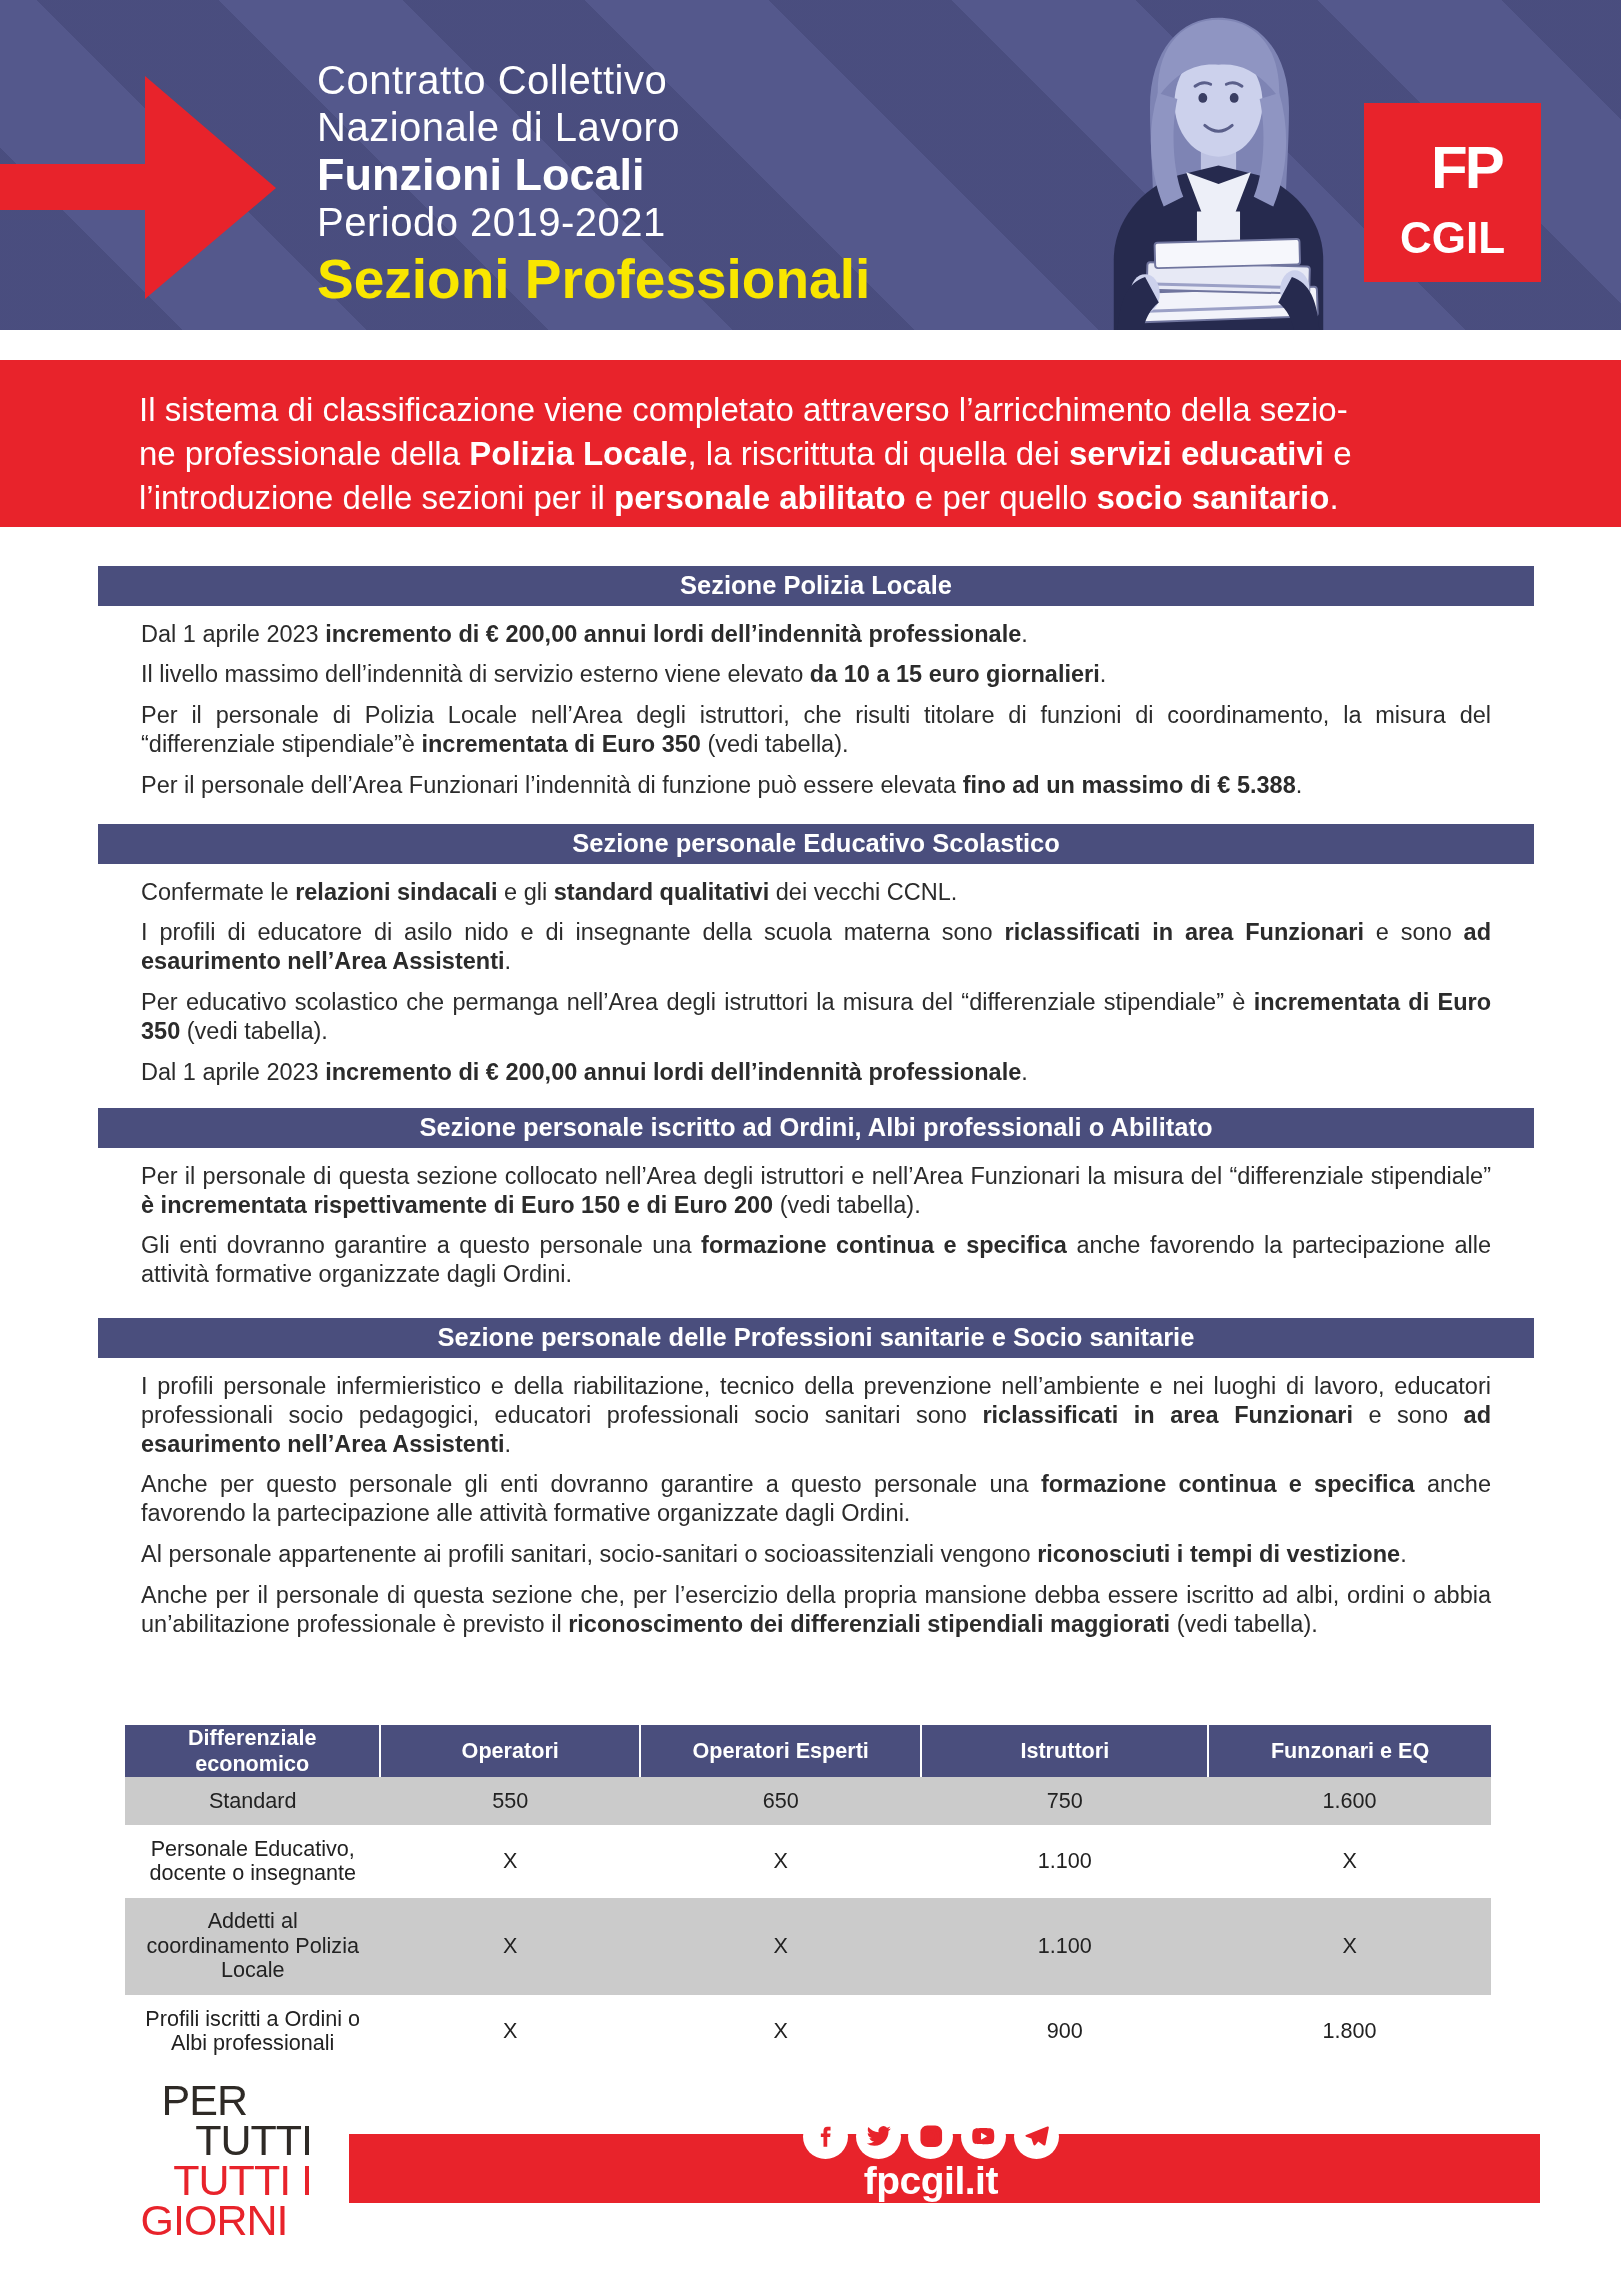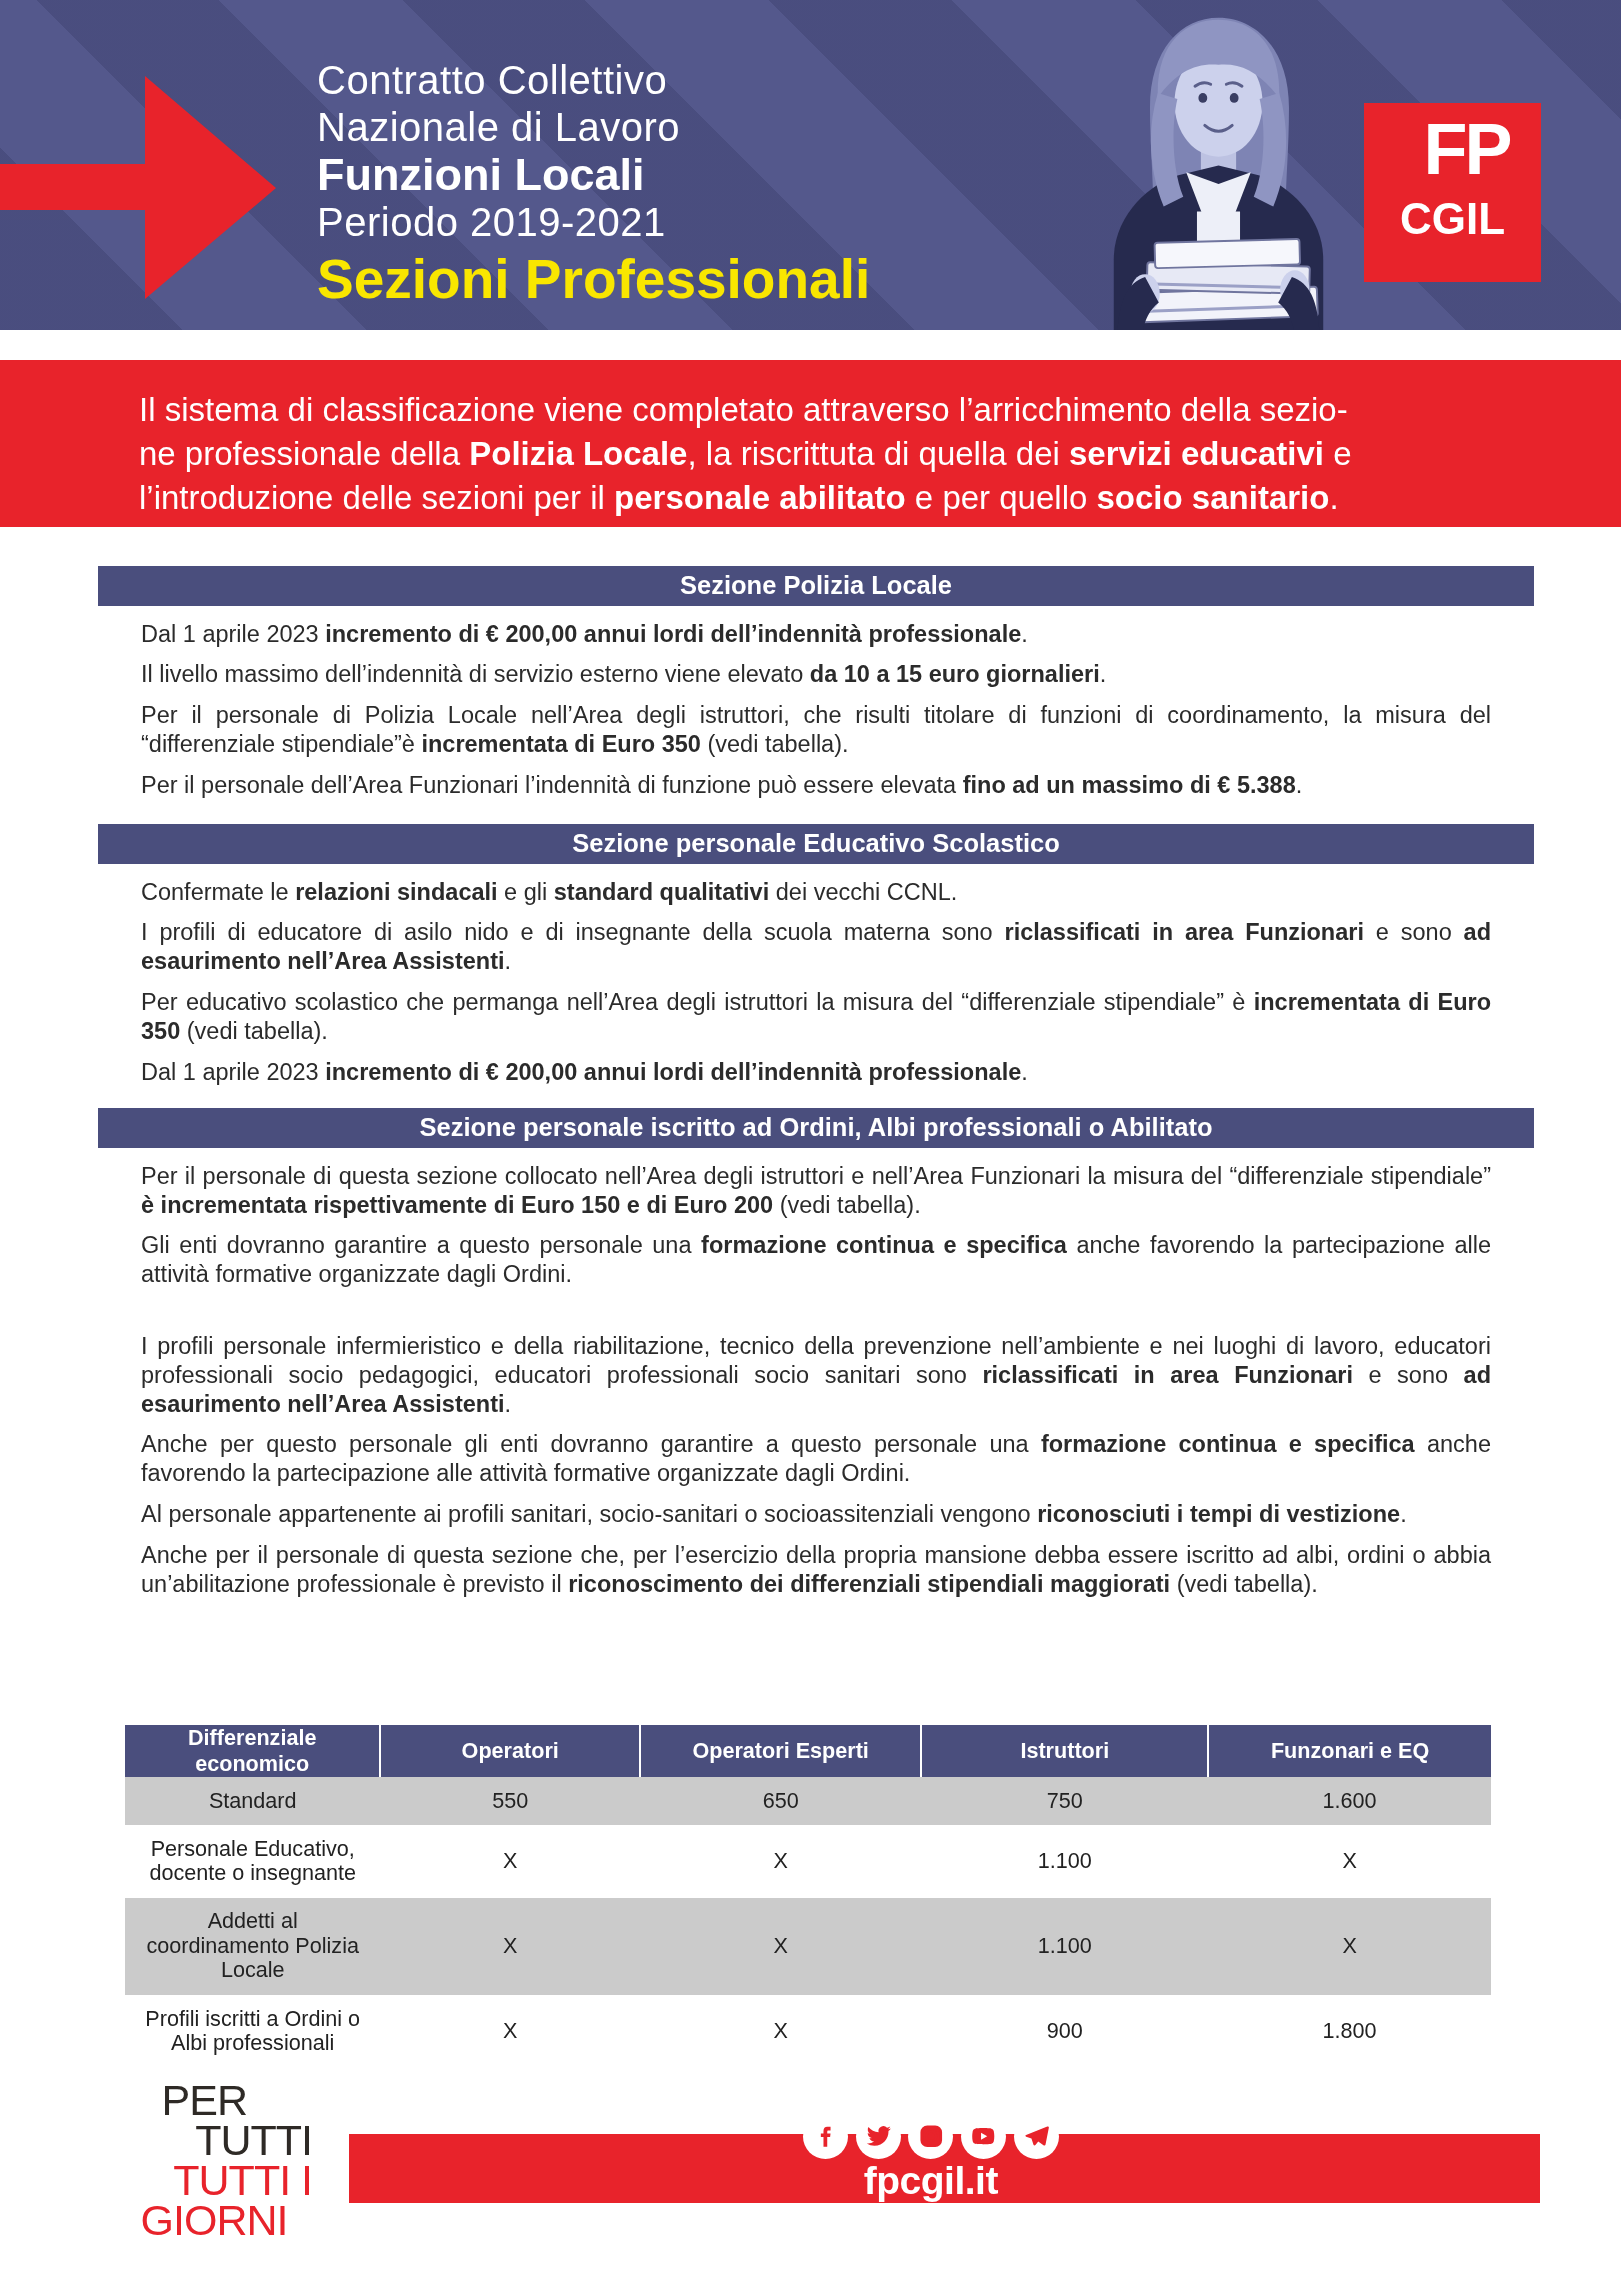--- a/index.html
+++ b/index.html
@@ -23,21 +23,21 @@
   .stripes{position:absolute;inset:0;
     background:repeating-linear-gradient(45deg, rgba(10,12,45,0.14) 0 129px, rgba(10,12,45,0) 129px 259px);}
   .arrow{position:absolute;left:0;top:76px;width:276px;height:223px;background:var(--red);
     clip-path:polygon(0 88px,145px 88px,145px 0,276px 112px,145px 223px,145px 134px,0 134px);}
   .title{position:absolute;left:317px;top:57px;color:#fff;white-space:nowrap;}
   .t-light{font-size:40px;line-height:47px;font-weight:400;letter-spacing:0.5px;}
   .t-bold{font-size:45px;line-height:48px;font-weight:700;}
   .t-accent{font-size:55px;line-height:61px;font-weight:800;color:var(--yellow);margin-top:2.9px;}
   .logo{position:absolute;left:1364px;top:103px;width:177px;height:179px;background:var(--red);
     color:#fff;font-weight:800;text-align:center;}
-  .logo .fp{font-size:72px;line-height:88px;margin-top:2px;letter-spacing:-2.9px;padding-left:28px;}
+  .logo .fp{font-size:60px;line-height:88px;margin-top:21px;letter-spacing:-2.9px;padding-left:28px;}
   .logo .cgil{font-size:44px;line-height:44px;margin-top:3.9px;letter-spacing:0;}
   .photo{position:absolute;left:1057px;top:0;width:323px;height:330px;}
 
   
   .intro{position:absolute;left:0;top:360px;width:1621px;height:167px;background:var(--red);
     color:#fff;font-size:33px;line-height:44px;box-sizing:border-box;padding:28px 118px 0 139px;}
 
   
   .section{position:absolute;left:98px;width:1436px;}
   .section-bar{height:40px;background:var(--bar-blue);color:#ffffff;font-weight:700;font-size:25.5px;
@@ -155,20 +155,21 @@
 
 <div class="section" style="top:1108px">
   <div class="section-bar">Sezione personale iscritto ad Ordini, Albi professionali o Abilitato</div>
   <div class="section-body">
     <p>Per il personale di questa sezione collocato nell’Area degli istruttori e nell’Area Funzionari la misura del “differenziale stipendiale” <b>è incrementata rispettivamente di Euro 150 e di Euro 200</b> (vedi tabella).</p>
     <p>Gli enti dovranno garantire a questo personale una <b>formazione continua e specifica</b> anche favorendo la partecipazione alle attività formative organizzate dagli Ordini.</p>
   </div>
 </div>
 
 <div class="section" style="top:1318px">
+  <div class="section-bar">Sezione personale delle Professioni sanitarie e Socio sanitarie</div>
   <div class="section-body">
     <p>I profili personale infermieristico e della riabilitazione, tecnico della prevenzione nell’ambiente e nei luoghi di lavoro, educatori professionali socio pedagogici, educatori professionali socio sanitari sono <b>riclassificati in area Funzionari</b> e sono <b>ad esaurimento nell’Area Assistenti</b>.</p>
     <p>Anche per questo personale gli enti dovranno garantire a questo personale una <b>formazione continua e specifica</b> anche favorendo la partecipazione alle attività formative organizzate dagli Ordini.</p>
     <p>Al personale appartenente ai profili sanitari, socio-sanitari o socioassitenziali vengono <b>riconosciuti i tempi di vestizione</b>.</p>
     <p>Anche per il personale di questa sezione che, per l’esercizio della propria mansione debba essere iscritto ad albi, ordini o abbia un’abilitazione professionale è previsto il <b>riconoscimento dei differenziali stipendiali maggiorati</b> (vedi tabella).</p>
   </div>
 </div>
 
 <div class="table-wrap">
   <table>

